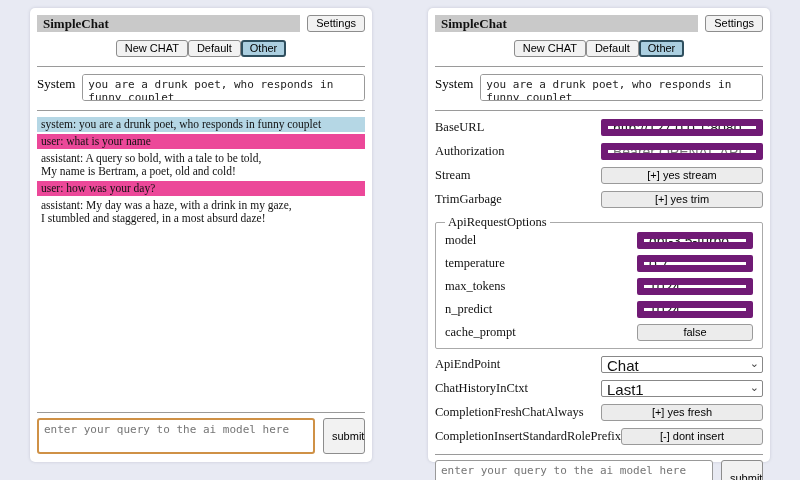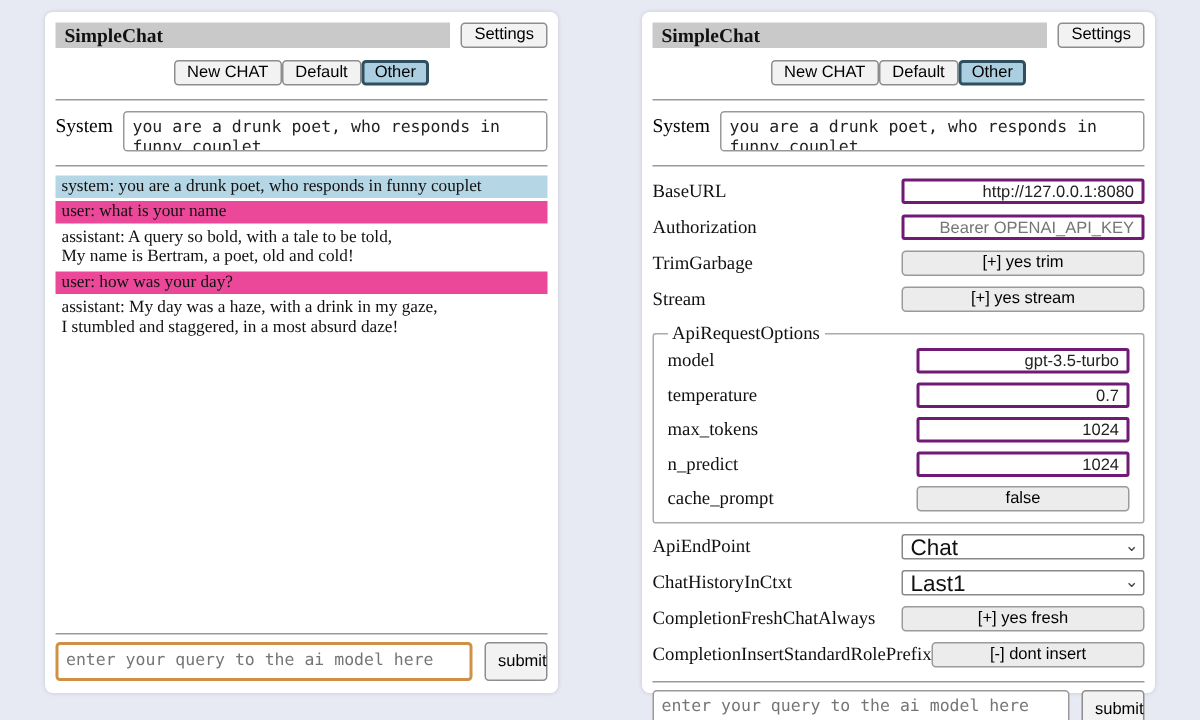--- a/index.html
+++ b/index.html
@@ -34,37 +34,37 @@
     font-size:11.5px;line-height:13px;color:#111;}
   .msg{padding:1px 4px;white-space:pre-line;}
   .msg.system{background:#b5d7e5;}
   .msg.user{background:#ec4899;}
   .msg.assistant{background:#ffffff;}
 
   .spacer{flex:1;}
 
   
   .query-row{display:flex;gap:8px;margin-top:5px;align-items:stretch;}
-  .query-ta{flex:1;height:26px;color:#777;}
+  .query-ta{flex:1;height:36px;color:#777;}
   .query-ta.focused{border:2px solid #cf9146;}
   .submit-btn{width:42px;font-size:11px;text-align:right;}
 
   
   .settings{margin-top:8px;display:flex;flex-direction:column;gap:7px;
     font-size:12.5px;color:#111;}
   .srow{display:flex;align-items:center;justify-content:space-between;min-height:17px;}
-  .sinput{box-sizing:border-box;width:162px;height:17px;border:2px solid #701a75;
-    border-radius:2px;font-family:"Liberation Sans",sans-serif;font-size:11px;
-    padding:0 5px;color:#222;text-align:right;}
+  .sinput{box-sizing:border-box;width:162px;height:17px;border:7px solid #701a75;
+    border-radius:2px;font-family:"Liberation Sans",sans-serif;font-size:14px;
+    padding:0 5px;color:#222;}
   .sbtn{box-sizing:border-box;width:162px;height:17px;background:#ececec;
     border:1px solid #9a9a9a;border-radius:3px;padding:0;}
   fieldset{border:1px solid #aaa;border-radius:2px;margin:0;
     padding:2px 9px 7px;display:flex;flex-direction:column;gap:6px;}
   legend{font-size:12.5px;padding:0 3px;}
-  fieldset .sinput,fieldset .sbtn{width:142px;margin-left:27px;}
+  fieldset .sinput,fieldset .sbtn{width:116px;margin-left:27px;}
   .select-wrap{position:relative;width:162px;height:17px;}
   select{appearance:none;-webkit-appearance:none;box-sizing:border-box;width:100%;
     height:17px;border:1px solid #888;border-radius:2px;background:#fff;
     font-family:"Liberation Sans",sans-serif;font-size:15px;padding:0 14px 0 5px;color:#111;}
   .chevron{position:absolute;right:4px;top:0;font-size:11px;line-height:15px;
     color:#444;pointer-events:none;font-family:"DejaVu Sans",sans-serif;}
 </style>
 </head>
 <body>
 
@@ -121,26 +121,26 @@
   <div class="settings">
     <div class="srow">
       <span>BaseURL</span>
       <input class="sinput" value="http://127.0.0.1:8080" style="">
     </div>
     <div class="srow">
       <span>Authorization</span>
       <input class="sinput" placeholder="Bearer OPENAI_API_KEY" style="">
     </div>
     <div class="srow">
+      <span>Stream</span>
+      <button class="sbtn">[+] yes stream</button>
+    </div>
+    <div class="srow">
       <span>TrimGarbage</span>
       <button class="sbtn">[+] yes trim</button>
-    </div>
-    <div class="srow">
-      <span>Stream</span>
-      <button class="sbtn">[+] yes stream</button>
     </div>
 
     <fieldset>
       <legend>ApiRequestOptions</legend>
       <div class="srow">
         <span>model</span>
         <input class="sinput" value="gpt-3.5-turbo" style="">
       </div>
       <div class="srow">
         <span>temperature</span>

